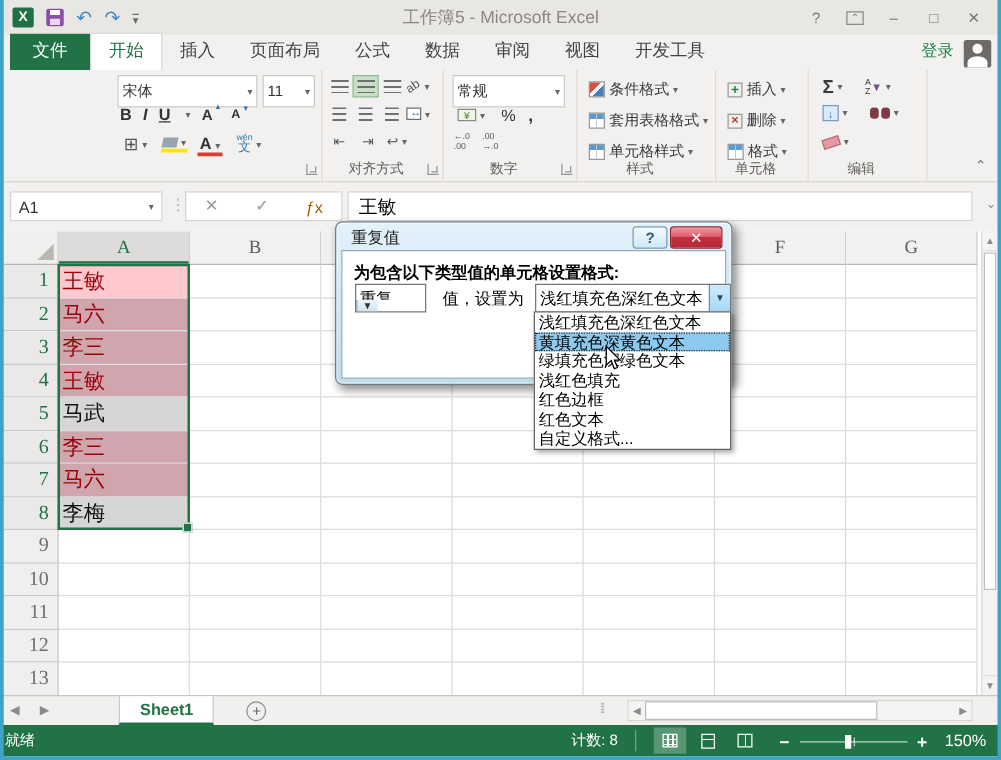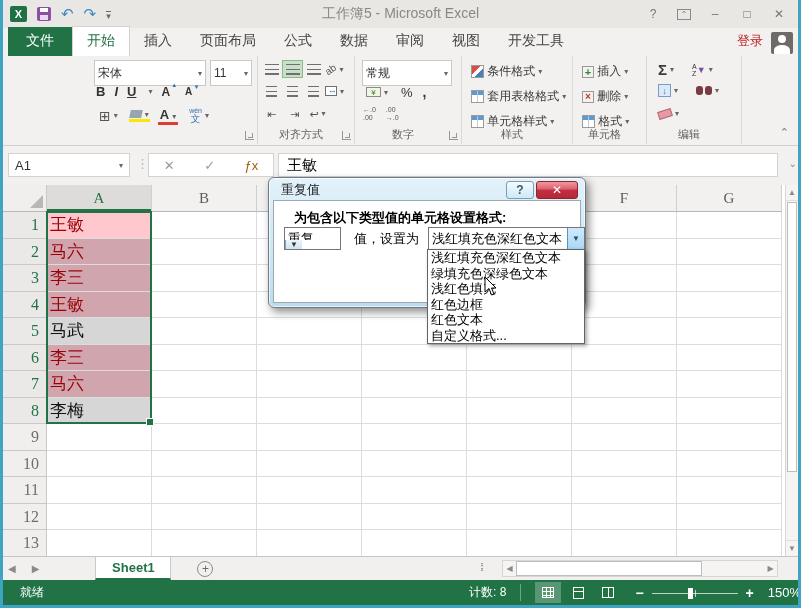--- a/index.html
+++ b/index.html
@@ -25,21 +25,21 @@
   .winctl{margin-left:auto;display:flex;align-items:center;gap:16px;padding-right:14px;color:#767676;font-size:12px;z-index:2;}
   .wc{width:16px;text-align:center;cursor:default;}
   .wc-ribbon{border:1px solid #8a8a8a;width:14px;height:11px;font-size:8px;line-height:9px;}
 
   
   .tabrow{position:absolute;left:0;top:28px;right:0;height:28px;background:#f3f1ef;display:flex;align-items:flex-end;}
   .file-tab{background:#217346;color:#fff;font-size:14px;padding:5px 18px 6px;margin-left:8px;}
   .rtabs{display:flex;align-items:flex-end;}
   .rtab{font-size:14px;color:#444;padding:5px 14px 6px;cursor:default;}
   .rtab.active{background:#fff;color:#217346;border:1px solid #d5d2cf;border-bottom:none;}
-  .signin{margin-left:auto;font-size:13px;color:#b91c1c;padding-bottom:6px;}
+  .signin{margin-left:auto;font-size:13px;color:#15803d;padding-bottom:6px;}
   .avatar{width:22px;height:22px;background:#6d6a67;margin:0 8px 2px 8px;position:relative;overflow:hidden;border-radius:2px;}
   .avatar::before{content:"";position:absolute;left:7px;top:3px;width:8px;height:8px;border-radius:50%;background:#fff;}
   .avatar::after{content:"";position:absolute;left:3px;top:13px;width:16px;height:10px;border-radius:50% 50% 0 0;background:#fff;}
 
   
   .ribbon{position:absolute;left:0;top:56px;right:0;height:90px;background:#f3f1ef;border-bottom:1px solid #d2cfcd;}
   .grp{position:absolute;top:0;height:88px;border-right:1px solid #ddd9d6;}
   .grp-label{position:absolute;bottom:2px;left:0;right:10px;text-align:center;font-size:11px;color:#605f5d;}
   .lnch{position:absolute;right:3px;bottom:4px;width:9px;height:9px;border-left:1px solid #969696;border-bottom:1px solid #969696;}
   .lnch::after{content:"";position:absolute;right:1px;bottom:1px;width:4px;height:4px;border-right:1px solid #969696;border-bottom:1px solid #969696;}
@@ -143,22 +143,22 @@
   .sheettab{margin-left:48px;width:76px;height:23px;background:#fff;border-left:1px solid #c9c9c9;border-right:1px solid #c9c9c9;border-bottom:2px solid #217346;color:#217346;font-size:13px;font-weight:bold;text-align:center;line-height:21px;}
   .addsheet{margin-left:26px;width:16px;height:16px;border:1px solid #8c8c8c;border-radius:50%;color:#6a6a6a;font-size:12px;line-height:14px;text-align:center;}
   .hhandle{position:absolute;left:480px;top:4px;color:#a0a0a0;font-size:11px;letter-spacing:-2px;}
   .hscroll{position:absolute;left:502px;top:3px;width:276px;height:17px;background:#f5f4f2;border:1px solid #d8d6d4;display:flex;align-items:center;}
   .hs-btn{width:13px;text-align:center;color:#8a8a8a;font-size:8px;}
   .hs-thumb{position:absolute;left:13px;width:186px;height:15px;background:#fff;border:1px solid #bdbdbd;}
   .hs-btn.r{position:absolute;right:0;}
 
   
   .statusbar{position:absolute;left:0;top:580px;right:0;height:25px;background:#217346;color:#fff;font-size:12px;display:flex;align-items:center;}
-  .sb-mode{padding-left:20px;}
-  .sb-right{margin-left:auto;display:flex;align-items:center;gap:14px;}
+  .sb-mode{padding-left:4px;}
+  .sb-right{margin-left:auto;display:flex;align-items:center;gap:14px;padding-right:12px;}
   .sb-sep{width:1px;height:17px;background:rgba(255,255,255,.35);}
   .viewbtns{display:flex;gap:4px;}
   .vbtn{width:26px;height:21px;display:flex;align-items:center;justify-content:center;}
   .vbtn.active{background:rgba(255,255,255,.25);}
   .ic-grid{width:12px;height:11px;border:1px solid #fff;background:linear-gradient(to right,transparent 0 3px,#fff 3px 4px,transparent 4px 7px,#fff 7px 8px,transparent 8px),linear-gradient(to bottom,transparent 0 3px,#fff 3px 4px,transparent 4px 7px,#fff 7px 8px,transparent 8px);}
   .ic-page{width:11px;height:12px;border:1px solid #fff;background:linear-gradient(to bottom,transparent 0 3px,#fff 3px 4px,transparent 4px);}
   .ic-brk{width:12px;height:11px;border:1px solid #fff;background:linear-gradient(to right,transparent 0 5px,#fff 5px 6px,transparent 6px);}
   .zoomctl{display:flex;align-items:center;gap:8px;}
   .zminus,.zplus{font-size:14px;font-weight:bold;}
   .ztrack{width:86px;height:12px;position:relative;}
@@ -167,21 +167,21 @@
   .zthumb{position:absolute;left:42%;top:1px;width:5px;height:11px;background:#fff;}
   .zpct{font-size:13px;}
 
   
   .dialog{position:absolute;left:268px;top:177px;width:318px;height:131px;z-index:100;border:1px solid #6f7c86;border-radius:6px;background:linear-gradient(#e3f2fb,#bcdcee);box-shadow:3px 4px 8px rgba(0,0,0,.45), inset 0 0 0 1px rgba(255,255,255,.65);}
   .dlg-title{position:absolute;left:12px;top:3px;font-size:13px;color:#1c1c1c;}
   .dlg-btns{position:absolute;right:7px;top:3px;display:flex;gap:2px;}
   .dlg-help{width:28px;height:18px;border:1px solid #7e9bb0;border-radius:3px;background:linear-gradient(#f4fbfe,#cde9f8);color:#3b586e;font-weight:bold;font-size:12px;text-align:center;line-height:16px;}
   .dlg-close{width:42px;height:18px;border:1px solid #8e2430;border-radius:3px;background:linear-gradient(#f0989f 0%,#dd5f6d 45%,#c22f41 50%,#b52837);color:#fff;font-weight:bold;font-size:12px;text-align:center;line-height:16px;}
   .dlg-body{position:absolute;left:4px;right:4px;top:22px;bottom:4px;background:#fff;border:1px solid #9daab3;}
-  .dlg-prompt{position:absolute;left:20px;top:8px;font-size:13px;font-weight:bold;color:#000;}
+  .dlg-prompt{position:absolute;left:9px;top:8px;font-size:13px;font-weight:bold;color:#000;}
   .dlg-controls{position:absolute;left:0;top:26px;height:23px;width:100%;}
   .combo{position:absolute;height:23px;background:#fff;border:1px solid #767676;display:flex;align-items:stretch;}
   .combo .val{flex:1;font-size:13px;color:#000;padding:2px 3px 0;white-space:nowrap;overflow:hidden;}
   .combo .btn{width:17px;border-left:1px solid #89a3b8;background:linear-gradient(#eef6fb,#cfe3ef);display:flex;align-items:center;justify-content:center;font-size:8px;color:#333;}
   .combo.open .btn{border-left:1px solid #5c93c4;background:linear-gradient(#cfeafc,#a9d8f5);color:#1f4e6e;}
   .combo1{left:10px;width:57px;flex-direction:column;}
   .dlg-midlabel{position:absolute;left:80px;top:3px;font-size:13px;color:#000;white-space:nowrap;}
   .combo2{left:154px;width:157px;}
   .ddlist{position:absolute;left:427px;top:249px;width:158px;background:#fff;border:1px solid #646464;z-index:120;box-shadow:2px 2px 4px rgba(0,0,0,.35);}
   .opt{height:15.5px;line-height:15px;font-size:13px;color:#000;padding-left:3px;white-space:nowrap;overflow:hidden;}
@@ -632,20 +632,21 @@
         <div class="combo combo2 open">
           <span class="val">浅红填充色深红色文本</span>
           <span class="btn">▼</span>
         </div>
       </div>
     </div>
   </div>
 
   <div class="ddlist">
       <div class="opt">浅红填充色深红色文本</div>
+      <div class="opt hl">黄填充色深黄色文本</div>
       <div class="opt">绿填充色深绿色文本</div>
       <div class="opt">浅红色填充</div>
       <div class="opt">红色边框</div>
       <div class="opt">红色文本</div>
       <div class="opt">自定义格式...</div>
     </div>
 
   <svg class="cursor" width="16" height="21" viewBox="0 0 16 21">
     <polygon points="1,1 1,16 5,12.5 7.5,19 10,18 7.5,12 12,12" fill="#fff" stroke="#000" stroke-width="1"></polygon>
   </svg>

